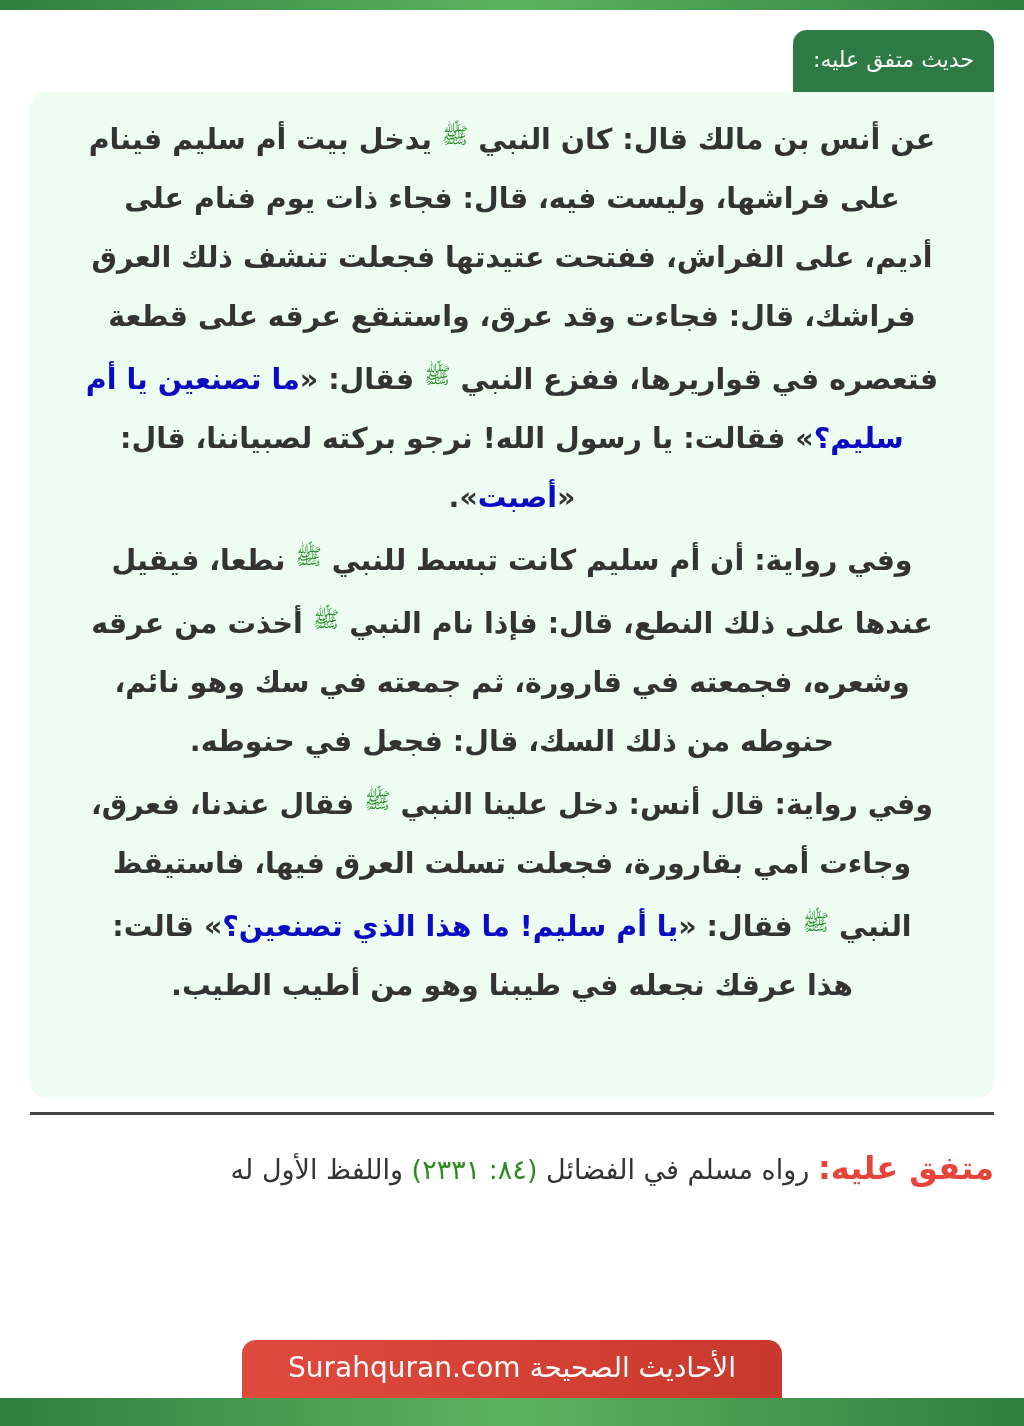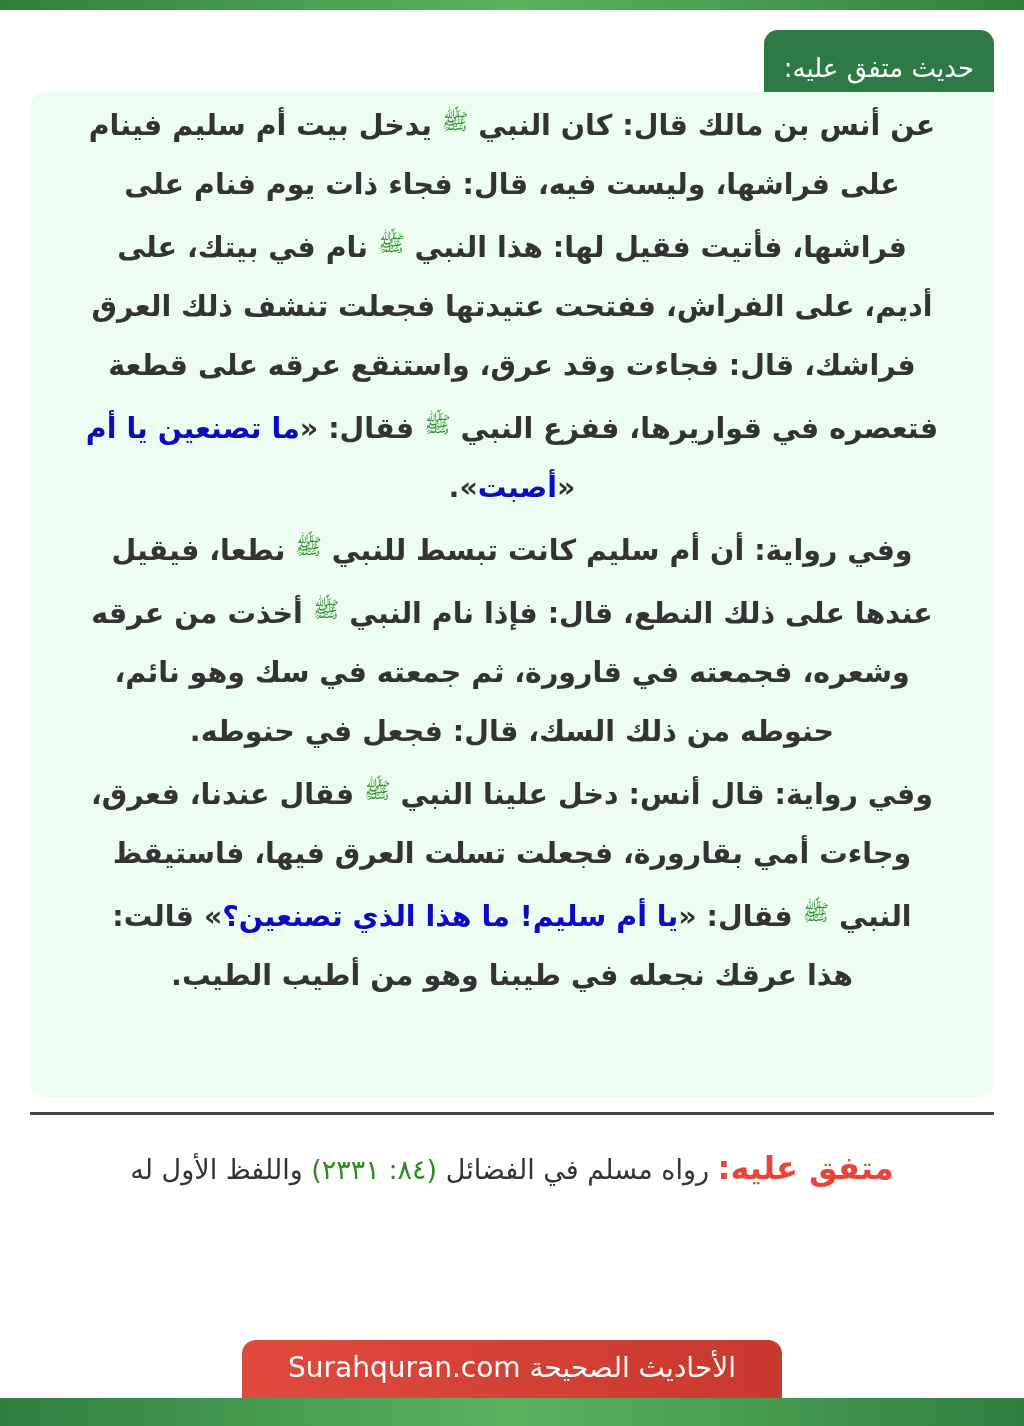--- a/index.html
+++ b/index.html
@@ -11,43 +11,43 @@
   .top-bar {
     position:absolute; left:0; top:0; width:1024px; height:10px;
     background:linear-gradient(90deg,#2f7f3f 0%,#5cb35e 50%,#2f7f3f 100%);
   }
   .bottom-bar {
     position:absolute; left:0; bottom:0; width:1024px; height:28px;
     background:linear-gradient(90deg,#2f7f3f 0%,#5cb35e 50%,#2f7f3f 100%);
   }
   .title-tab {
     position:absolute; right:30px; top:30px; height:62px;
-    padding:8px 20px; background:#2e7a45; color:#ffffff;
+    padding:0 20px; background:#2e7a45; color:#ffffff;
     border-radius:14px 14px 0 0;
-    font-size:26px; line-height:60px; direction:rtl;
+    font-size:22px; line-height:60px; direction:rtl;
   }
   .hadith-box {
     position:absolute; left:30px; top:92px; width:964px; height:1005px;
     background:#edfdf2; border-radius:0 0 16px 16px;
     border-top-left-radius:16px;
     direction:rtl; text-align:center;
     font-weight:bold; color:#333333;
     font-size:28.5px; line-height:59px;
-    box-sizing:border-box;
+    padding-top:14px; box-sizing:border-box;
   }
   .hadith-box .line { display:block; white-space:nowrap; }
   .blue { color:#0b0bc4; }
   .saw { color:#1e8a1e; font-size:22px; font-weight:normal; vertical-align:6px; }
   .rule {
     position:absolute; left:30px; top:1112px; width:964px; height:3px;
     background:#444444;
   }
   .source {
     position:absolute; left:30px; top:1140px; width:964px;
-    direction:rtl; text-align:center; color:#333333;
+    direction:rtl; text-align:right; color:#333333;
     font-size:27px; line-height:56px;
   }
   .source .line { display:block; white-space:nowrap; }
   .red { color:#e8443a; font-weight:bold; font-size:32px; }
   .green { color:#2e8b20; }
   .site-badge {
     position:absolute; left:242px; top:1340px; width:540px; height:69px;
     background:linear-gradient(90deg,#e04a3d,#c9382d);
     border-radius:14px 14px 0 0; color:#ffffff;
     font-size:28px; line-height:56px; text-align:center; direction:rtl;
@@ -56,24 +56,24 @@
 </head>
 <body>
 
 <div class="top-bar"></div>
 
 <div class="title-tab">حديث متفق عليه:</div>
 
 <div class="hadith-box">
   <span class="line"><span>عن أنس بن مالك قال: كان النبي </span><span class="saw">ﷺ</span><span> يدخل بيت أم سليم فينام</span></span>
   <span class="line">على فراشها، وليست فيه، قال: فجاء ذات يوم فنام على</span>
-  <span class="line"><span>فراشها، فأتيت فقيل لها: هذا النبي </span><span class="saw">ﷺ</span><span> نام في بيتك، على</span></span>
   <span class="line">أديم، على الفراش، ففتحت عتيدتها فجعلت تنشف ذلك العرق</span>
   <span class="line">فراشك، قال: فجاءت وقد عرق، واستنقع عرقه على قطعة</span>
   <span class="line"><span>فتعصره في قواريرها، ففزع النبي </span><span class="saw">ﷺ</span><span> فقال: «</span><span class="blue">ما تصنعين يا أم</span></span>
+  <span class="line"><span class="blue">سليم؟</span><span>» فقالت: يا رسول الله! نرجو بركته لصبياننا، قال:</span></span>
   <span class="line"><span>«</span><span class="blue">أصبت</span><span>».</span></span>
   <span class="line"><span>وفي رواية: أن أم سليم كانت تبسط للنبي </span><span class="saw">ﷺ</span><span> نطعا، فيقيل</span></span>
   <span class="line"><span>عندها على ذلك النطع، قال: فإذا نام النبي </span><span class="saw">ﷺ</span><span> أخذت من عرقه</span></span>
   <span class="line">وشعره، فجمعته في قارورة، ثم جمعته في سك وهو نائم،</span>
   <span class="line">حنوطه من ذلك السك، قال: فجعل في حنوطه.</span>
   <span class="line"><span>وفي رواية: قال أنس: دخل علينا النبي </span><span class="saw">ﷺ</span><span> فقال عندنا، فعرق،</span></span>
   <span class="line">وجاءت أمي بقارورة، فجعلت تسلت العرق فيها، فاستيقظ</span>
   <span class="line"><span>النبي </span><span class="saw">ﷺ</span><span> فقال: «</span><span class="blue">يا أم سليم! ما هذا الذي تصنعين؟</span><span>» قالت:</span></span>
   <span class="line">هذا عرقك نجعله في طيبنا وهو من أطيب الطيب.</span>
 </div>

